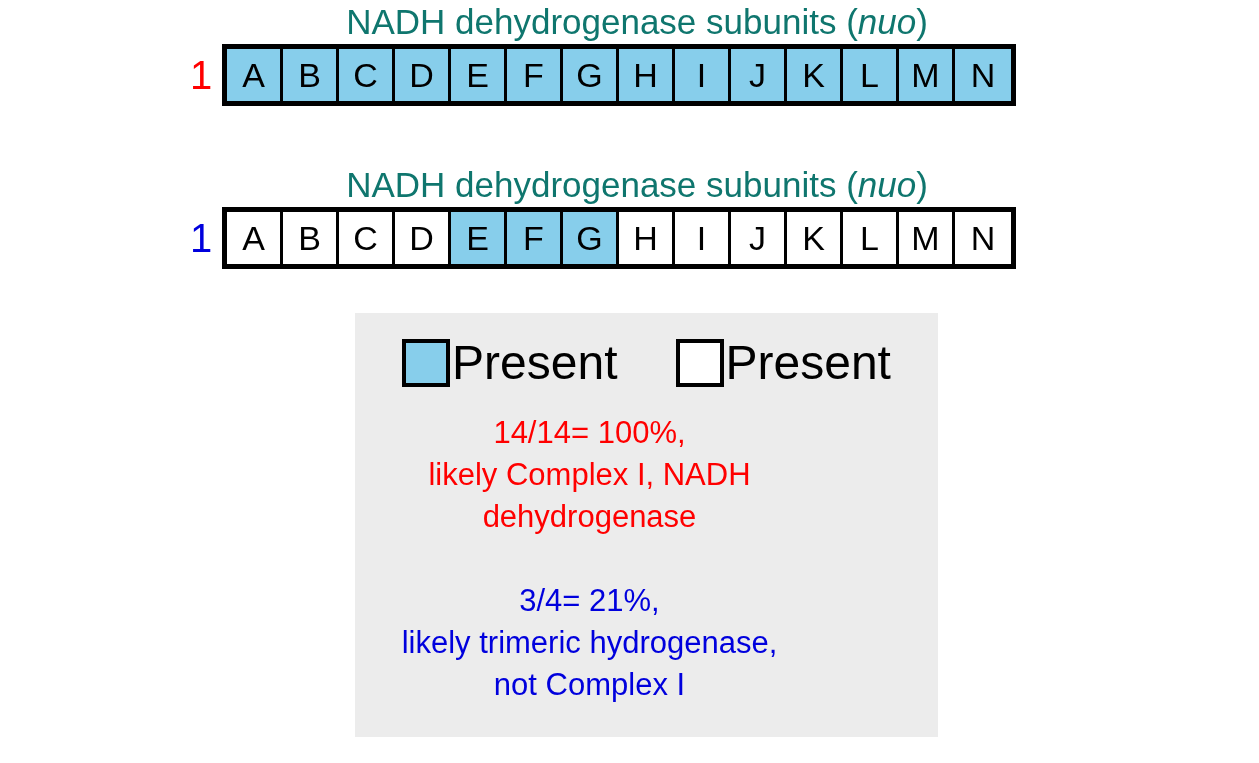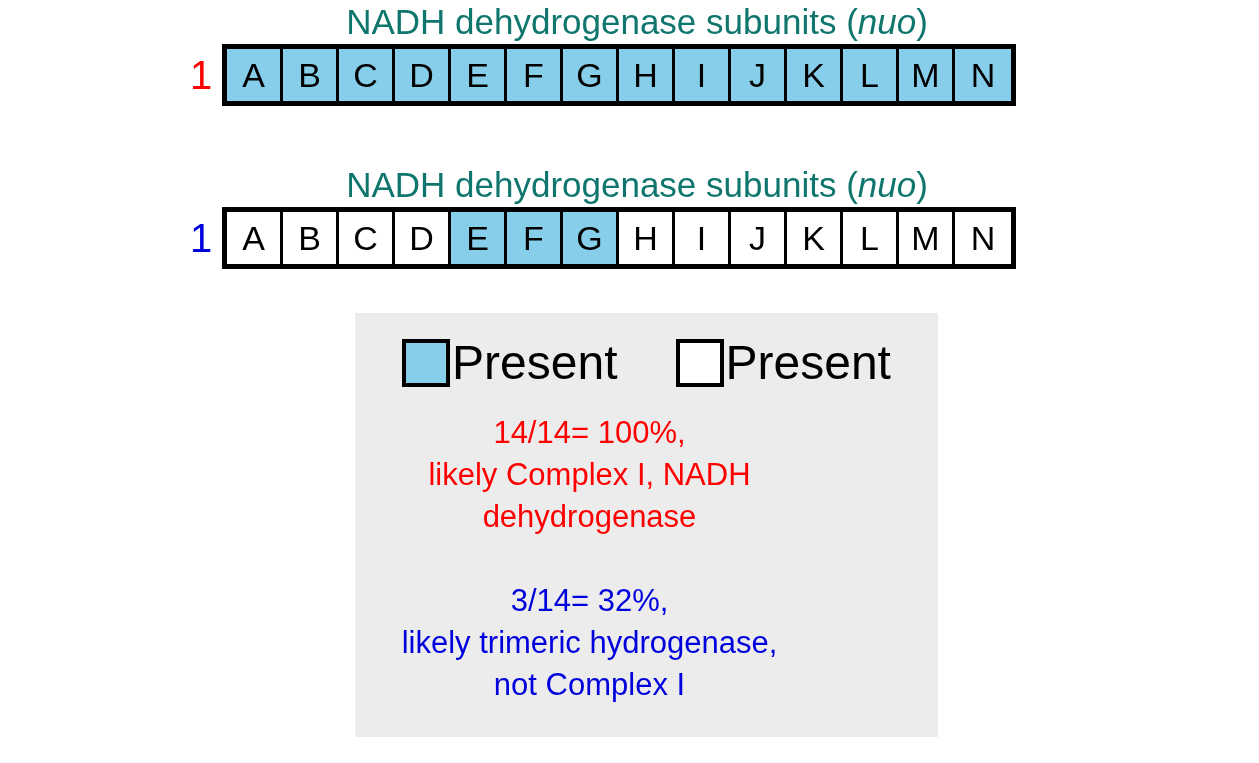--- a/index.html
+++ b/index.html
@@ -198,16 +198,16 @@
     </div>
     <div class="legend-entry absent-entry">
       <div class="legend-swatch absent"></div>
       <div class="legend-label">Present</div>
     </div>
   </div>
 
   <div class="note" id="note-red">14/14= 100%,
 likely Complex I, NADH
 dehydrogenase</div>
-  <div class="note" id="note-blue">3/14= 32%,
+  <div class="note" id="note-blue">3/4= 21%,
 likely trimeric hydrogenase,
 not Complex I</div>
 </div>
 
 </body></html>

